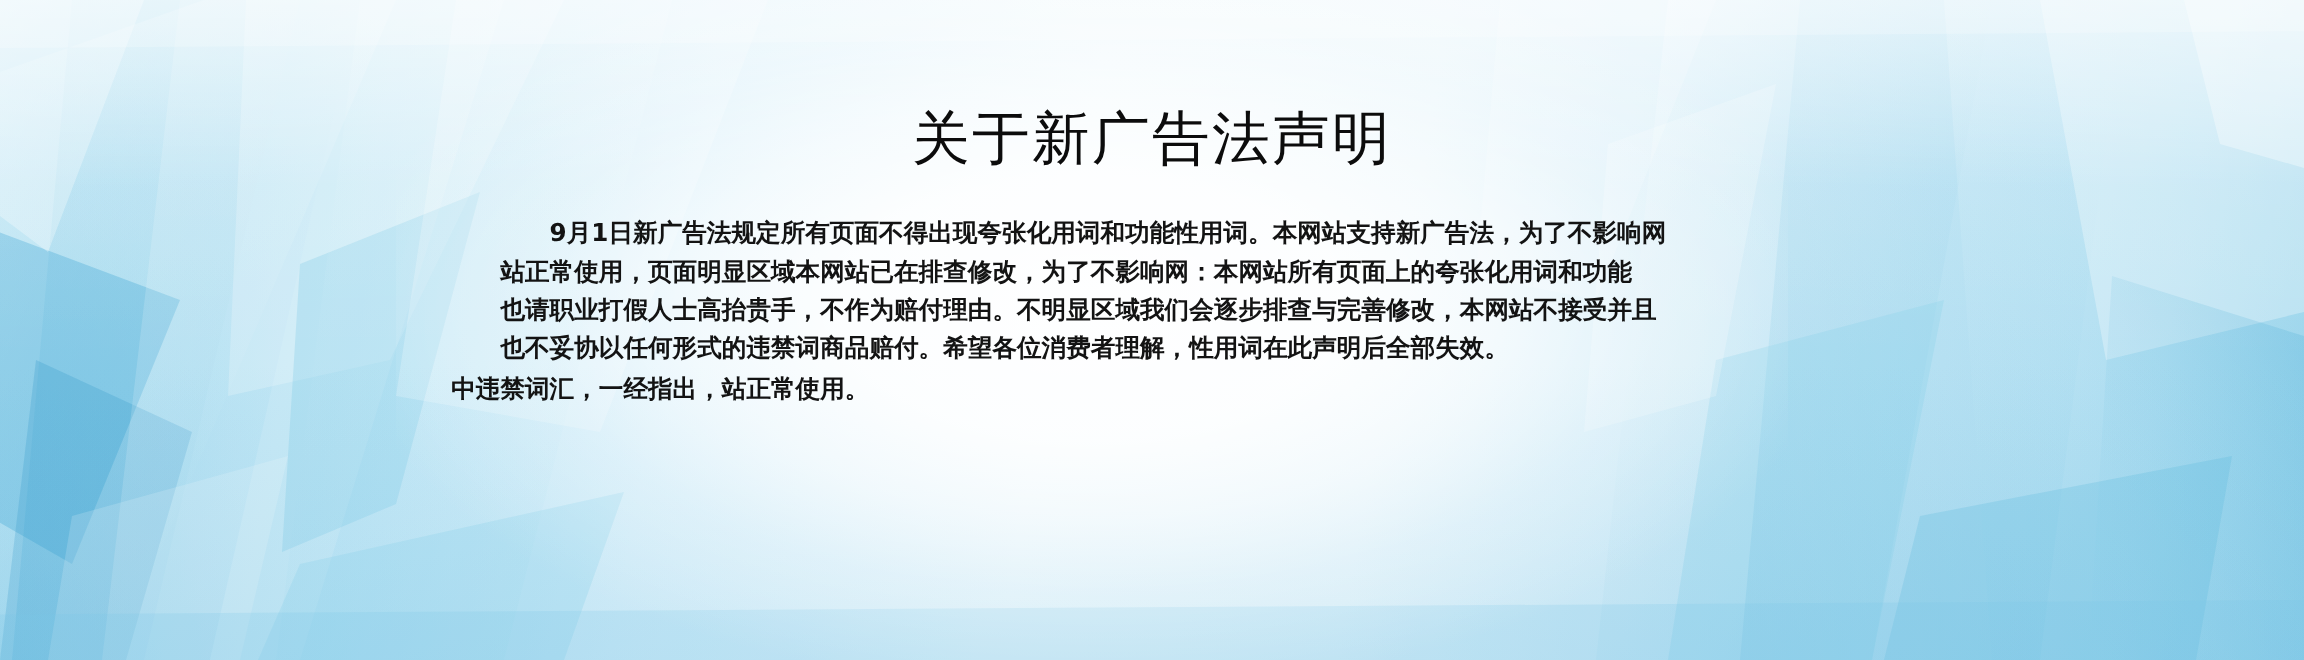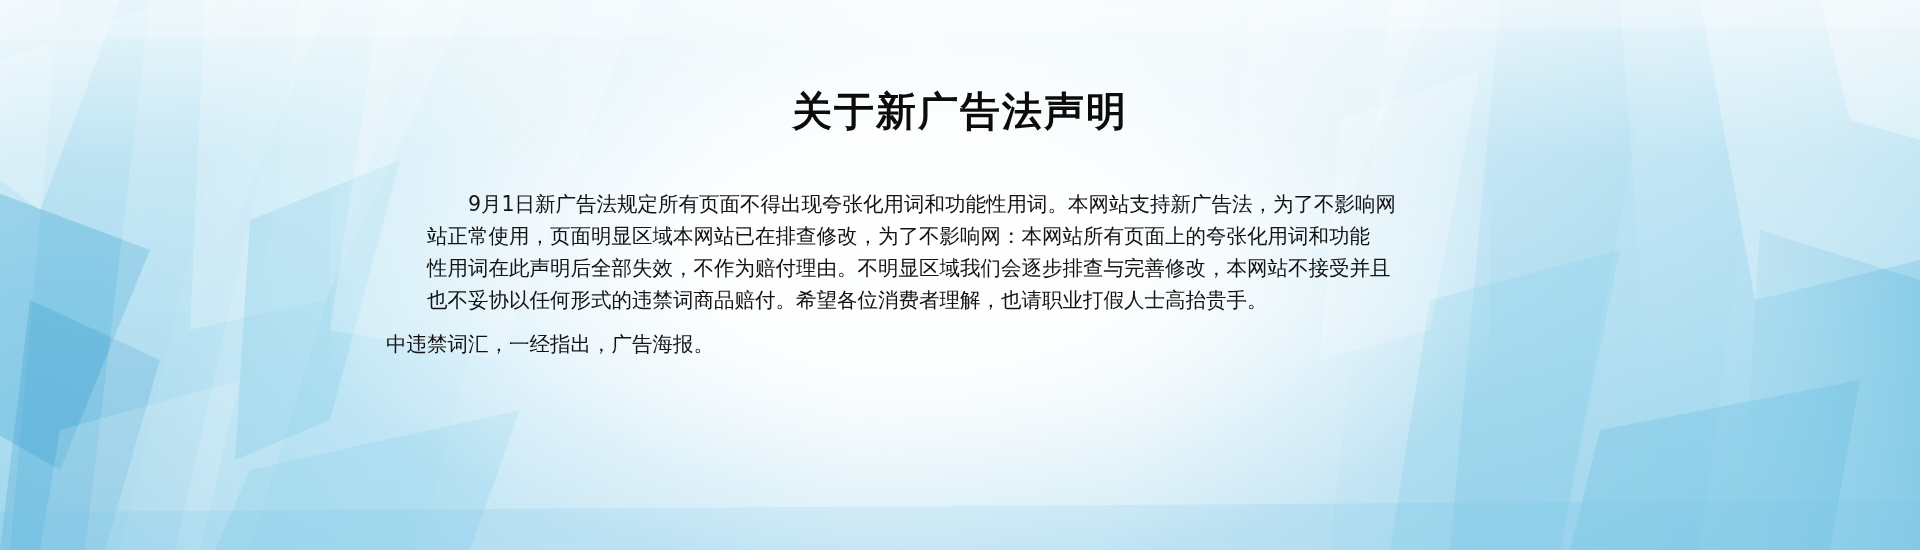--- a/index.html
+++ b/index.html
@@ -27,30 +27,30 @@
     position:absolute;left:330px;top:-30px;width:1160px;height:620px;
     background:radial-gradient(ellipse 54% 52% at 50% 46%,rgba(255,255,255,.96) 0%,rgba(255,255,255,.90) 34%,rgba(255,255,255,.62) 55%,rgba(255,255,255,.26) 74%,rgba(255,255,255,0) 100%);
     pointer-events:none;
   }
   .content{
     position:absolute;left:0;top:0;width:1920px;height:550px;
   }
   .title{
     position:absolute;left:0;top:84px;width:1920px;
     text-align:center;
-    font-size:40px;font-weight:bold;color:#0c0c0c;
+    font-size:48px;font-weight:normal;color:#0c0c0c;
     letter-spacing:2px;
     text-shadow:0 1px 0 rgba(255,255,255,.6);
   }
   .body-copy{
     position:absolute;left:374px;top:176px;width:800px;
     font-size:20.5px;line-height:32px;color:#131313;
     text-align:justify;text-justify:inter-ideograph;
   }
-  .para{margin:12px;}
+  .para{margin:2px;font-weight:bold;}
   .para.indent{text-indent:2em;}
   .line{display:block;white-space:nowrap;}
 </style>
 </head>
 <body>
 
 <div class="banner">
 
   <div class="shards">
     <svg viewBox="0 0 1920 550" xmlns="http://www.w3.org/2000/svg">
@@ -109,23 +109,23 @@
 
   <div class="content">
 
     <div class="title">关于新广告法声明</div>
 
     <div class="body-copy">
 
       <p class="para indent">
         <span class="line" style="margin-left: 2em;">9月1日新广告法规定所有页面不得出现夸张化用词和功能性用词。本网站支持新广告法，为了不影响网</span>
         <span class="line">站正常使用，页面明显区域本网站已在排查修改，为了不影响网：本网站所有页面上的夸张化用词和功能</span>
-        <span class="line">性用词在此声明后全部失效，不作为赔付理由。不明显区域我们会逐步排查与完善修改，本网站不接受并且</span>
-        <span class="line">也不妥协以任何形式的违禁词商品赔付。希望各位消费者理解，也请职业打假人士高抬贵手。</span>
+        <span class="line">也请职业打假人士高抬贵手，不作为赔付理由。不明显区域我们会逐步排查与完善修改，本网站不接受并且</span>
+        <span class="line">也不妥协以任何形式的违禁词商品赔付。希望各位消费者理解，性用词在此声明后全部失效。</span>
       </p>
 
       <p class="para">
-        <span class="line">中违禁词汇，一经指出，广告海报。</span>
+        <span class="line">中违禁词汇，一经指出，站正常使用。</span>
       </p>
 
     </div>
   </div>
 </div>
 
 </body></html>

